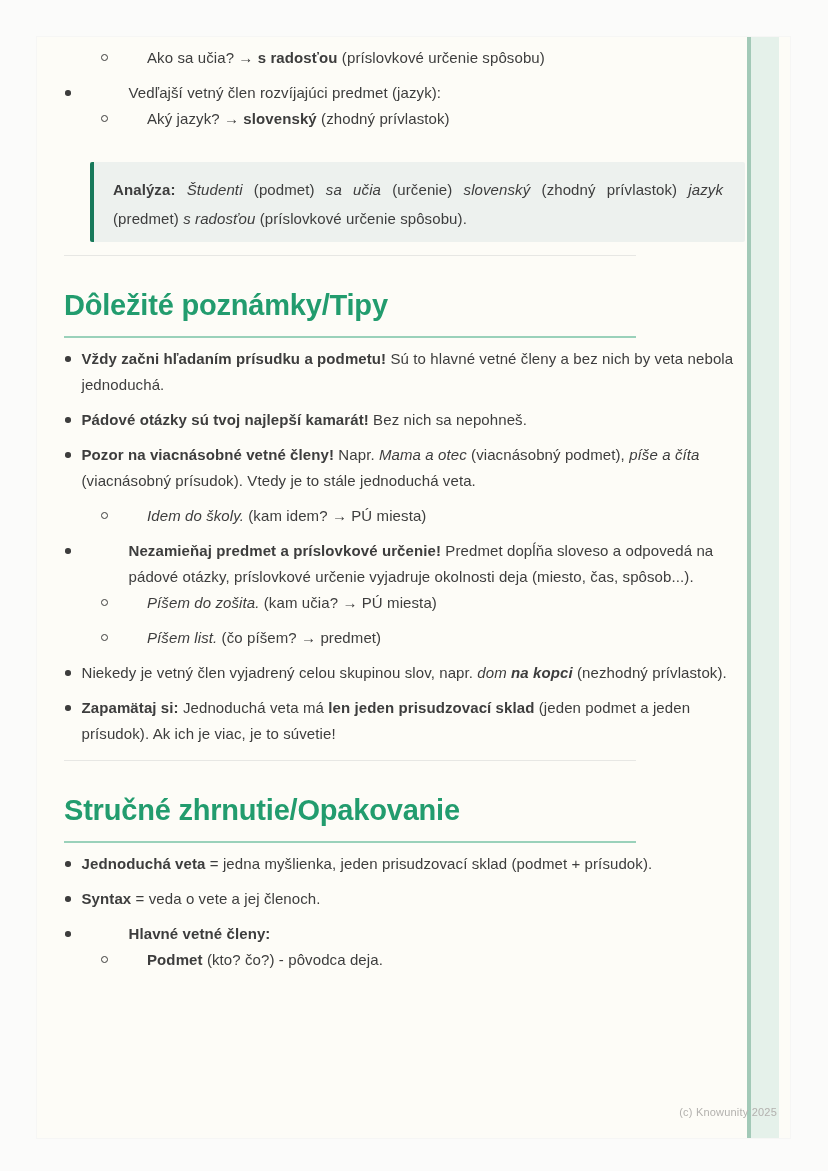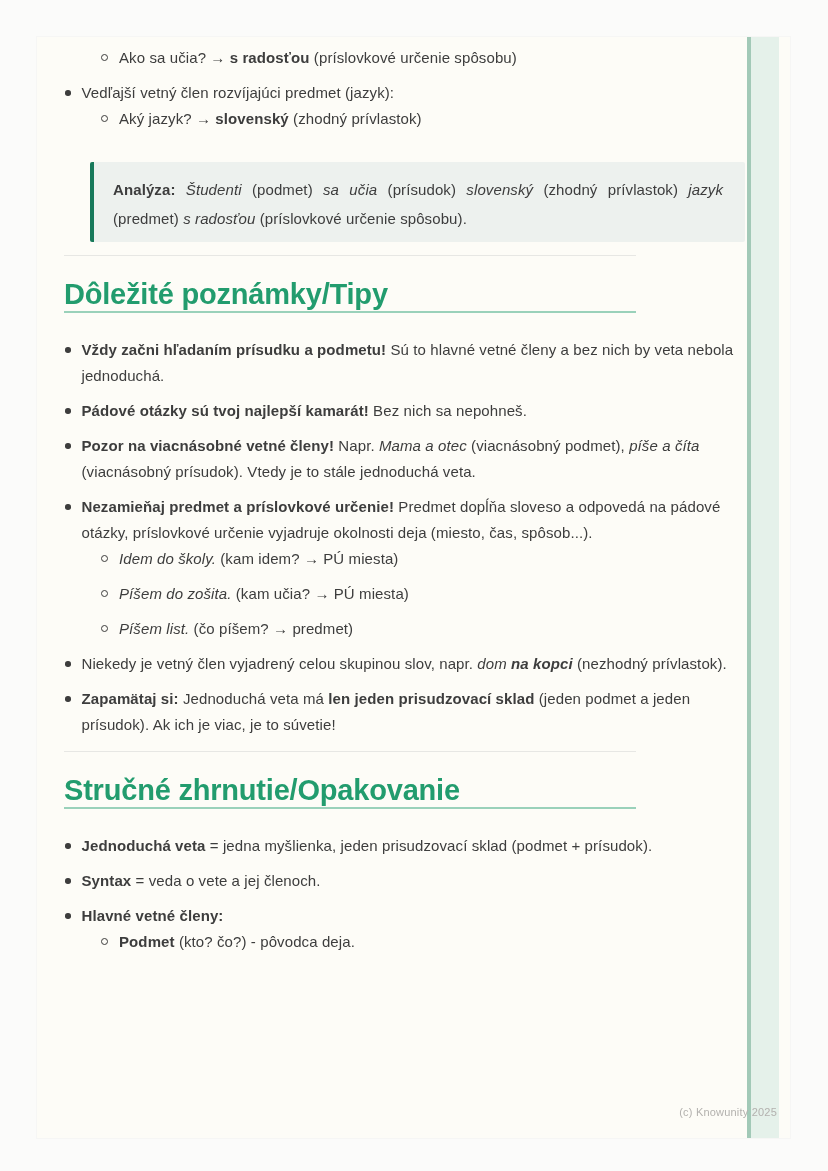--- a/index.html
+++ b/index.html
@@ -20,41 +20,41 @@
     position:absolute;top:0;right:11px;width:28px;height:100%;
     background:var(--stripe-band,#e5f1ea);
     border-left:4px solid var(--stripe-line,#a2c9b7);
   }
   .content{
     position:relative;z-index:1;
     padding:8px 0 0 27px;width:677px;box-sizing:content-box;
     color:var(--text,#3d3d3d);
   }
   .list{margin-top:0;}
-  .section-list{margin-top:24px;}
+  .section-list{margin-top:8px;}
   .row{display:flex;margin-bottom:9px;}
-  .row.tight{margin-bottom:0;}
+  .row.tight{margin-bottom:0;gap:47px;}
   .marker{flex:0 0 auto;margin-right:11px;}
   .lvl1{padding-left:1px;}
-  .lvl2{padding-left:37px;}
+  .lvl2{padding-left:37px;gap:28px;}
   .dot{width:5.5px;height:5.5px;border-radius:50%;background:var(--text,#3d3d3d);margin-top:10px;}
   .ring{width:5px;height:5px;border:1.4px solid var(--text,#3d3d3d);border-radius:50%;background:transparent;margin-top:9px;}
   .txt{flex:1;font-size:15px;line-height:26px;letter-spacing:0.1px;}
   .b{font-weight:700;}
   .i{font-style:italic;}
   .bi{font-weight:700;font-style:italic;text-align:right;}
   .callout{
     margin:30px 0 0 26px;width:610px;
     background:var(--callout-bg,#edf1ee);
     border-left:4px solid var(--callout-border,#17795a);
     padding:13px 22px 9px 19px;border-radius:2px;
   }
   .callout-text{margin:0;font-size:15px;line-height:29px;text-align:justify;letter-spacing:0.1px;}
   .divider{border:none;border-top:1px solid var(--divider,#e7e7e4);width:572px;margin:13px 0 0 0;}
-  .hwrap{width:572px;border-bottom:2px solid var(--underline,#9ad1ba);margin-top:21px;}
+  .hwrap{width:572px;border-bottom:2px solid var(--underline,#9ad1ba);margin-top:32px;padding-bottom:14px;}
   .hwrap h2{margin:0;font-size:29px;line-height:34px;font-weight:700;color:var(--accent,#229c6e);letter-spacing:-0.2px;}
   .footer{position:absolute;right:13px;bottom:20px;z-index:2;font-size:11px;color:var(--footer-color,#b3b1ae);letter-spacing:0.2px;margin-left:44px;}
 </style>
 </head>
 <body>
 
 <div class="canvas">
   <div class="page">
     <div class="stripe"></div>
 
@@ -69,21 +69,21 @@
             <span class="marker dot"></span>
             <span class="txt"><span>Vedľajší vetný člen rozvíjajúci predmet (jazyk):</span></span>
           </div>
           <div class="row lvl2">
             <span class="marker ring"></span>
             <span class="txt"><span>Aký jazyk? → </span><span class="b">slovenský</span><span> (zhodný prívlastok)</span></span>
           </div>
         </div>
 
       <div class="callout">
-        <p class="callout-text"><span class="b">Analýza: </span><span class="i">Študenti</span><span> (podmet) </span><span class="i">sa učia</span><span> (prísudok) </span><span class="i">slovenský</span><span> (zhodný prívlastok) </span><span class="i">jazyk</span><span> (predmet) </span><span class="i">s radosťou</span><span> (príslovkové určenie spôsobu).</span></p>
+        <p class="callout-text"><span class="b">Analýza: </span><span class="i">Študenti</span><span> (podmet) </span><span class="i">sa učia</span><span> (určenie) </span><span class="i">slovenský</span><span> (zhodný prívlastok) </span><span class="i">jazyk</span><span> (predmet) </span><span class="i">s radosťou</span><span> (príslovkové určenie spôsobu).</span></p>
       </div>
 
       <hr class="divider">
 
       <section>
         <div class="hwrap">
           <h2>Dôležité poznámky/Tipy</h2>
         </div>
         <div class="list section-list">
             <div class="row lvl1">
@@ -91,27 +91,27 @@
               <span class="txt"><span class="b">Vždy začni hľadaním prísudku a podmetu!</span><span> Sú to hlavné vetné členy a bez nich by veta nebola jednoduchá.</span></span>
             </div>
             <div class="row lvl1">
               <span class="marker dot"></span>
               <span class="txt"><span class="b">Pádové otázky sú tvoj najlepší kamarát!</span><span> Bez nich sa nepohneš.</span></span>
             </div>
             <div class="row lvl1">
               <span class="marker dot"></span>
               <span class="txt"><span class="b">Pozor na viacnásobné vetné členy!</span><span> Napr. </span><span class="i">Mama a otec</span><span> (viacnásobný podmet), </span><span class="i">píše a číta</span><span> (viacnásobný prísudok). Vtedy je to stále jednoduchá veta.</span></span>
             </div>
+            <div class="row lvl2">
+              <span class="marker ring"></span>
+              <span class="txt"><span class="i">Idem do školy.</span><span> (kam idem? → PÚ miesta)</span></span>
+            </div>
             <div class="row lvl1 tight">
               <span class="marker dot"></span>
               <span class="txt"><span class="b">Nezamieňaj predmet a príslovkové určenie!</span><span> Predmet dopĺňa sloveso a odpovedá na pádové otázky, príslovkové určenie vyjadruje okolnosti deja (miesto, čas, spôsob...).</span></span>
-            </div>
-            <div class="row lvl2">
-              <span class="marker ring"></span>
-              <span class="txt"><span class="i">Idem do školy.</span><span> (kam idem? → PÚ miesta)</span></span>
             </div>
             <div class="row lvl2">
               <span class="marker ring"></span>
               <span class="txt"><span class="i">Píšem do zošita.</span><span> (kam učia? → PÚ miesta)</span></span>
             </div>
             <div class="row lvl2">
               <span class="marker ring"></span>
               <span class="txt"><span class="i">Píšem list.</span><span> (čo píšem? → predmet)</span></span>
             </div>
             <div class="row lvl1">

